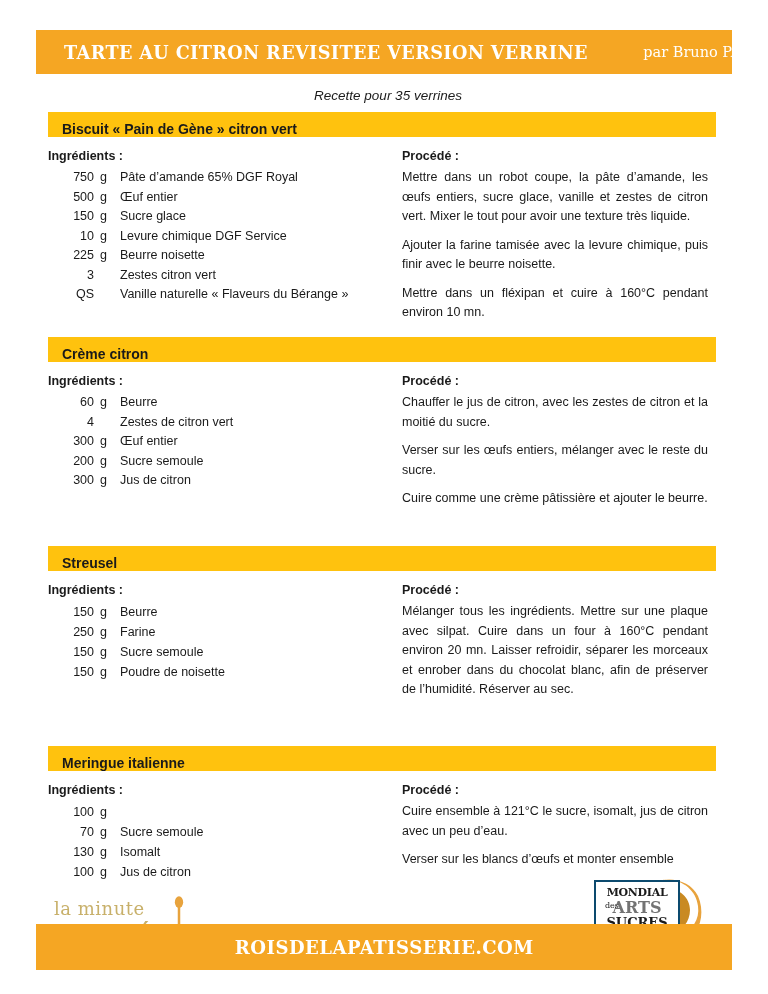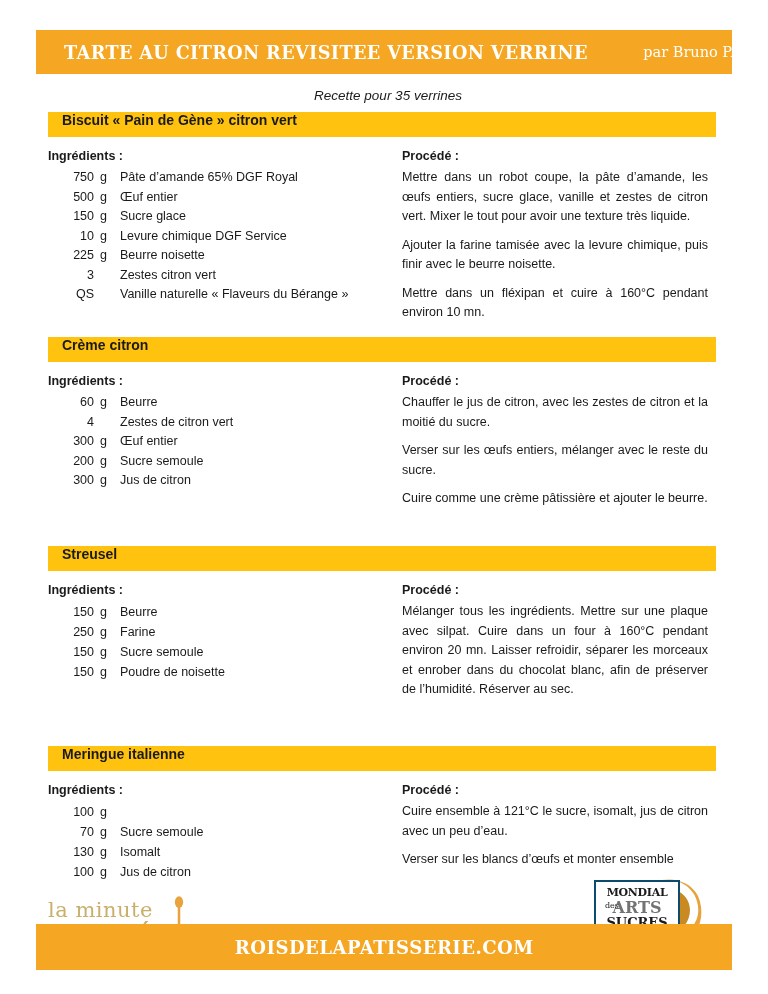--- a/index.html
+++ b/index.html
@@ -65,21 +65,21 @@
   
   .section {
     position: absolute;
     left: 48px;
     width: 668px;
   }
   .section-bar {
     background: #FFC20E;
     height: 25px;
     display: flex;
-    align-items: flex-start;
+    align-items: flex-end;
     padding-left: 14px;
     box-sizing: border-box;
   }
   .section-title {
     font-weight: bold;
     font-size: 14px;
     color: #1a1a1a;
   }
   .section-body {
     display: flex;
@@ -150,24 +150,24 @@
   
   .logo-left {
     position: absolute;
     left: 48px;
     top: 892px;
     width: 180px;
     height: 70px;
   }
   .logo-left .l1 {
     font-family: "DejaVu Serif", serif;
-    font-size: 21px;
+    font-size: 18px;
     color: #C8B06A;
     position: absolute;
-    left: 0;
+    left: 6px;
     top: 6px;
     letter-spacing: 0.5px;
   }
   .logo-left .l2 {
     font-family: "DejaVu Serif", serif;
     font-size: 31px;
     color: #C8B06A;
     position: absolute;
     left: 16px;
     top: 26px;

